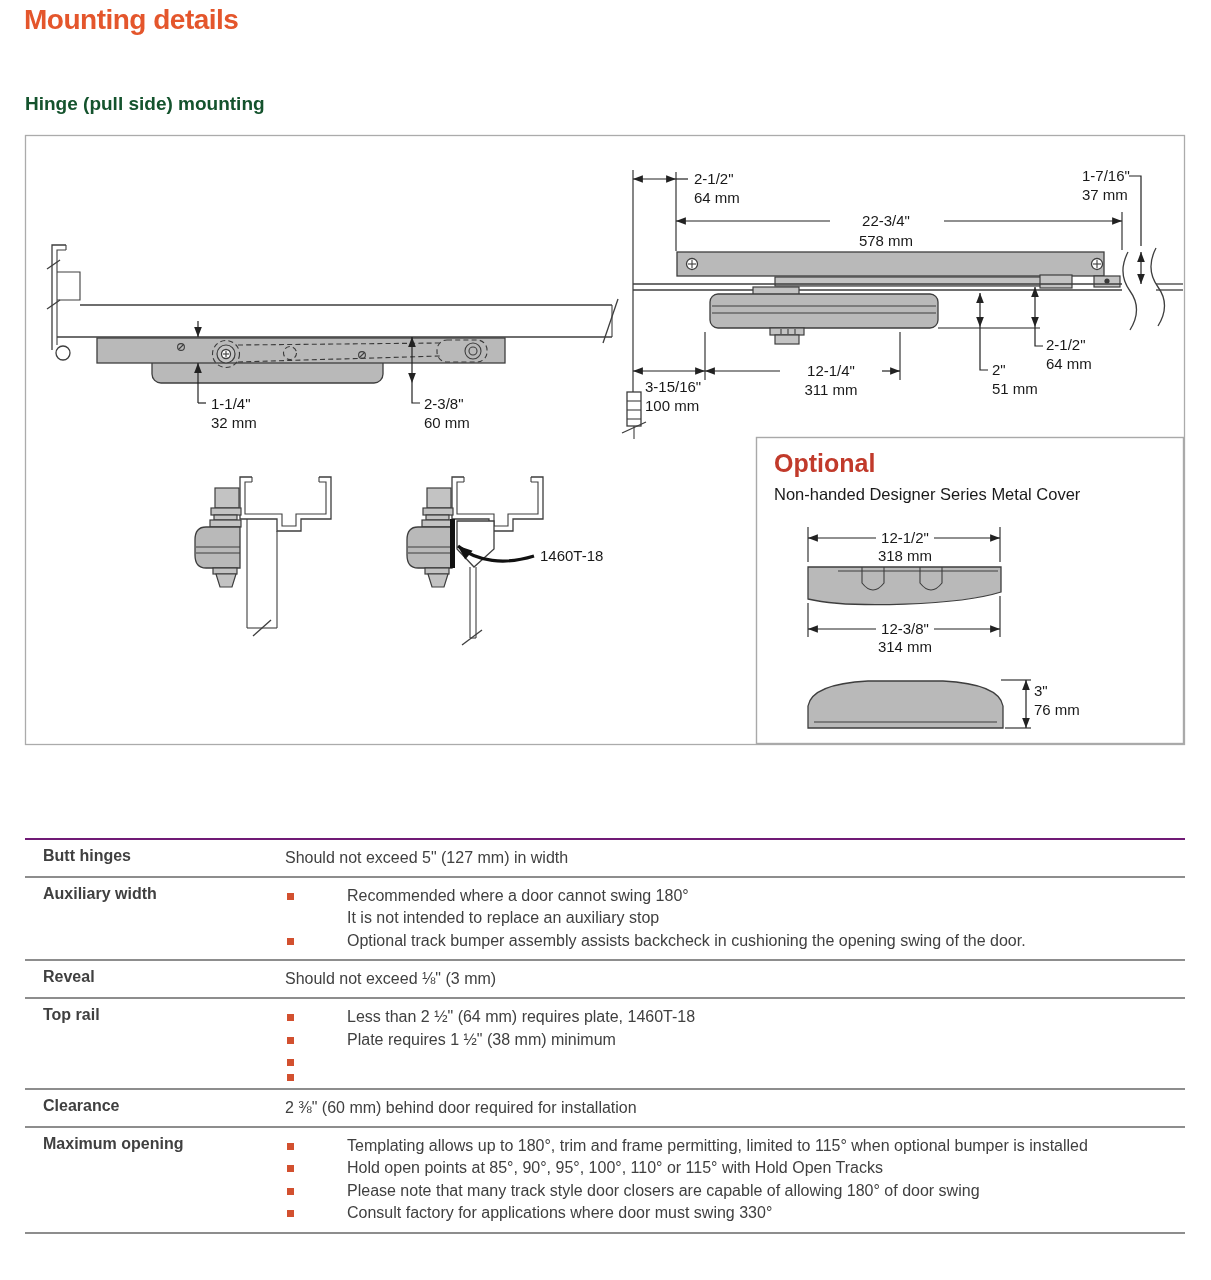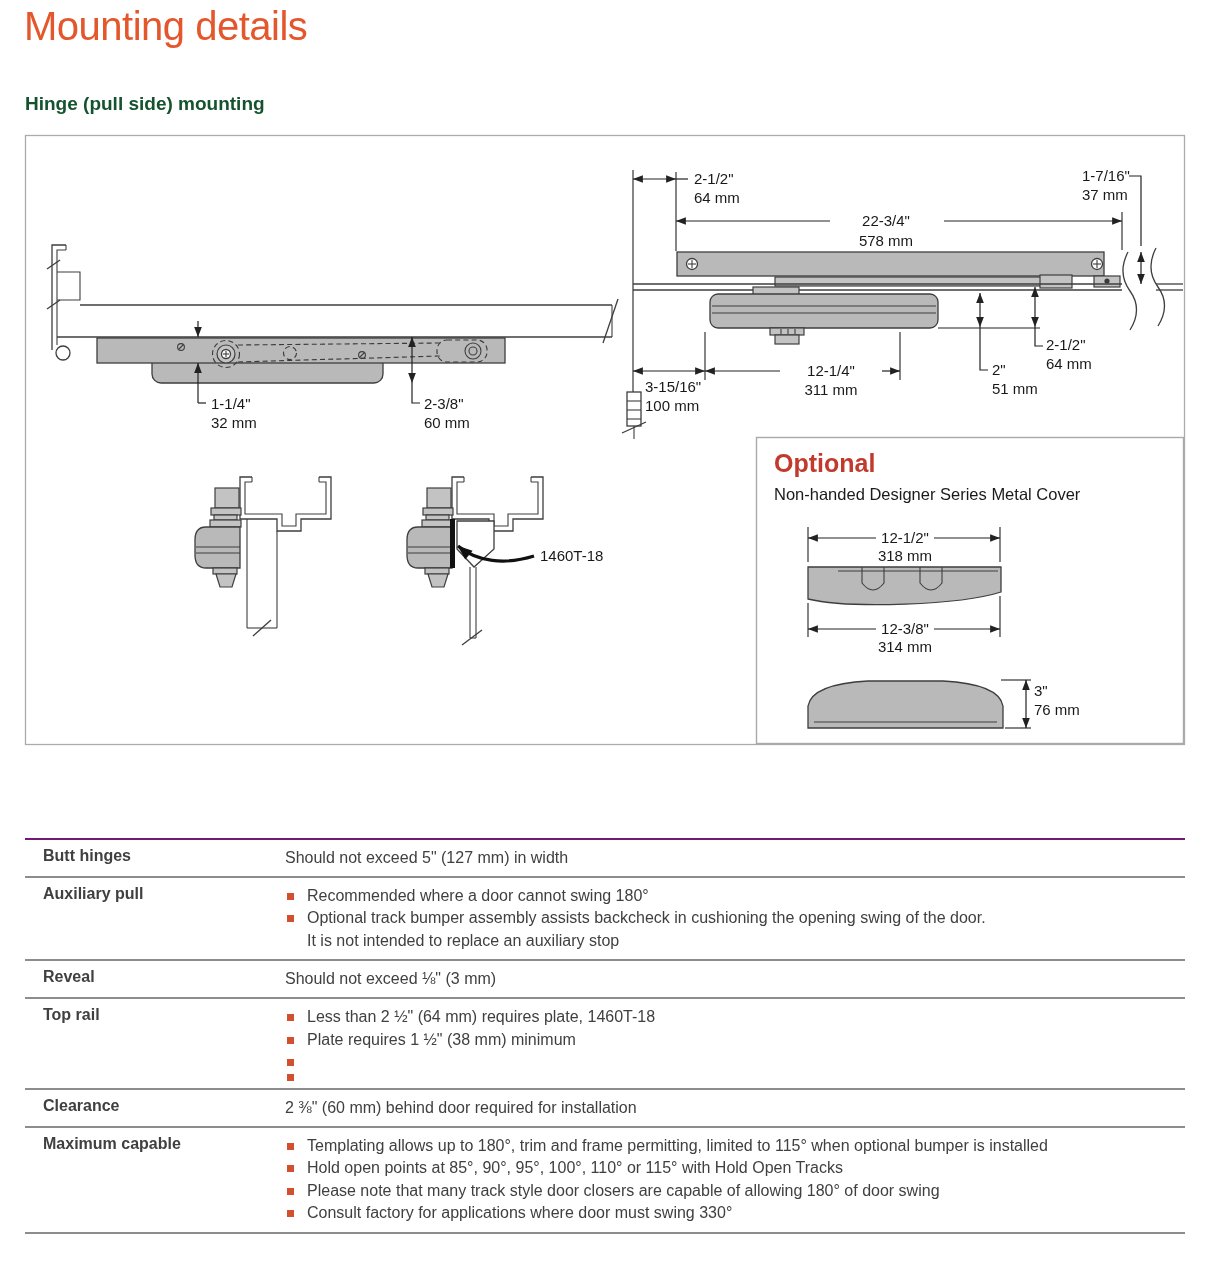--- a/index.html
+++ b/index.html
@@ -2,21 +2,21 @@
 <html><head>
 <meta charset="utf-8">
 <style>
   html,body{margin:0;padding:0;}
   body{
     width:1211px;height:1280px;position:relative;background:#ffffff;
     font-family:"Liberation Sans","DejaVu Sans",sans-serif;color:#1c1c1c;overflow:hidden;
   }
   .page-title{
     position:absolute;left:24px;top:4px;margin:0;
-    font-size:40px;font-weight:400;letter-spacing:-0.5px;color:#e4562c;
+    font-size:28px;font-weight:700;letter-spacing:-0.5px;color:#e4562c;
   }
   .section-heading{
     position:absolute;left:25px;top:93px;margin:0;
     font-size:19px;font-weight:bold;color:#14532d;
   }
   .diagram-frame{position:absolute;left:0;top:0;}
   svg text{font-family:"Liberation Sans","DejaVu Sans",sans-serif;}
   .dtxt{font-size:15px;fill:#191919;}
   .dtxt-c{text-anchor:middle;}
   .opt-h{font-size:25px;font-weight:bold;fill:#c13a2b;}
@@ -32,21 +32,21 @@
 
   
   .spec-table{
     position:absolute;left:25px;top:838px;width:1160px;
     border-top:2px solid #701a75;font-size:16px;color:#404040;
   }
   .trow{display:flex;border-bottom:2px solid #8d8d8d;padding:5px 0 7px;}
   .tlabel{width:260px;flex-shrink:0;padding:2px 0 0 18px;font-weight:bold;box-sizing:border-box;}
   .tvalue{flex:1;padding-top:2px;}
   .tvalue .plain{line-height:22px;}
-  .bline{display:flex;line-height:22.4px;}
+  .bline{display:flex;line-height:22.4px;gap:40px;}
   .bullet{width:7px;height:7px;background:#d2502f;margin:8px 13px 0 2px;flex-shrink:0;}
   .bullet.nobullet{visibility:hidden;}
 </style>
 </head>
 <body>
 
 <h1 class="page-title">Mounting details</h1>
 <h2 class="section-heading">Hinge (pull side) mounting</h2>
 
 <div class="diagram-frame">
@@ -327,34 +327,34 @@
 <div class="spec-table">
 
   <div class="trow">
     <div class="tlabel">Butt hinges</div>
     <div class="tvalue">
         <div class="plain">Should not exceed 5" (127 mm) in width</div>
       </div>
   </div>
 
   <div class="trow">
-    <div class="tlabel">Auxiliary pull</div>
+    <div class="tlabel">Auxiliary width</div>
     <div class="tvalue">
       <div class="bline">
         <span class="bullet"></span>
         <span>Recommended where a door cannot swing 180°</span>
-      </div>
-      <div class="bline">
-        <span class="bullet"></span>
-        <span>Optional track bumper assembly assists backcheck in cushioning the opening swing of the door.</span>
       </div>
       <div class="bline">
         <span class="bullet nobullet"></span>
         <span>It is not intended to replace an auxiliary stop</span>
       </div>
+      <div class="bline">
+        <span class="bullet"></span>
+        <span>Optional track bumper assembly assists backcheck in cushioning the opening swing of the door.</span>
+      </div>
     </div>
   </div>
 
   <div class="trow">
     <div class="tlabel">Reveal</div>
     <div class="tvalue">
         <div class="plain">Should not exceed ⅛" (3 mm)</div>
       </div>
   </div>
 
@@ -379,21 +379,21 @@
   </div>
 
   <div class="trow">
     <div class="tlabel">Clearance</div>
     <div class="tvalue">
         <div class="plain">2 ⅜" (60 mm) behind door required for installation</div>
       </div>
   </div>
 
   <div class="trow">
-    <div class="tlabel">Maximum capable</div>
+    <div class="tlabel">Maximum opening</div>
     <div class="tvalue">
       <div class="bline">
         <span class="bullet"></span>
         <span>Templating allows up to 180°, trim and frame permitting, limited to 115° when optional bumper is installed</span>
       </div>
       <div class="bline">
         <span class="bullet"></span>
         <span>Hold open points at 85°, 90°, 95°, 100°, 110° or 115° with Hold Open Tracks</span>
       </div>
       <div class="bline">

